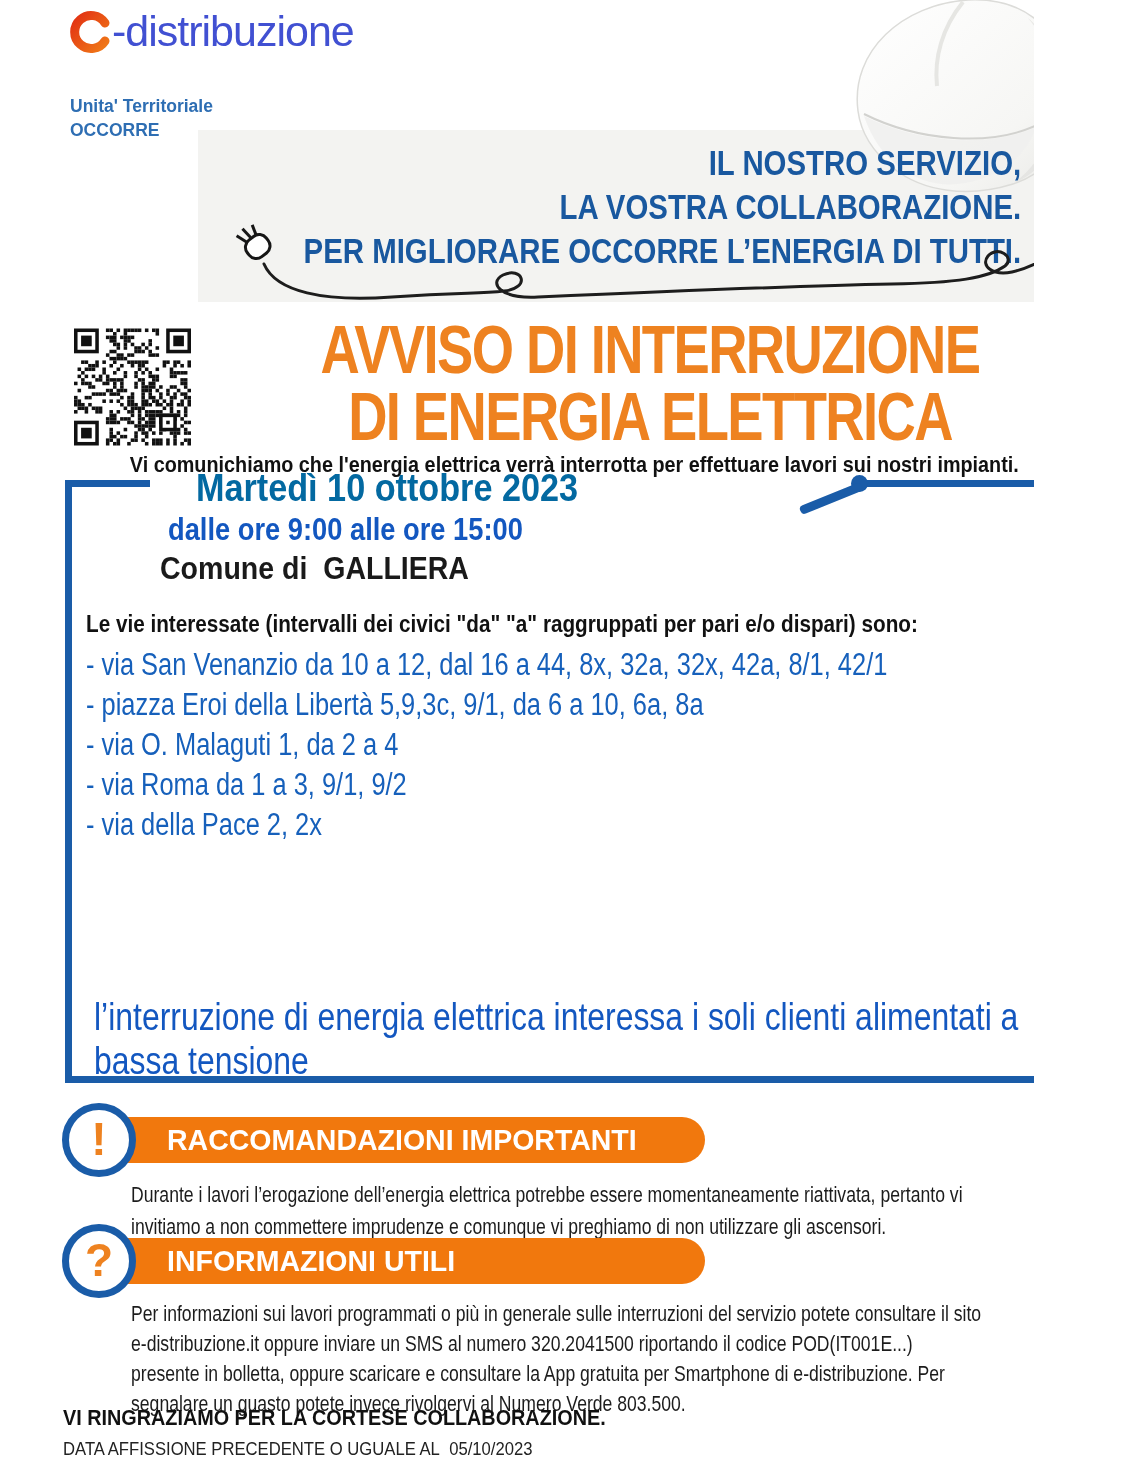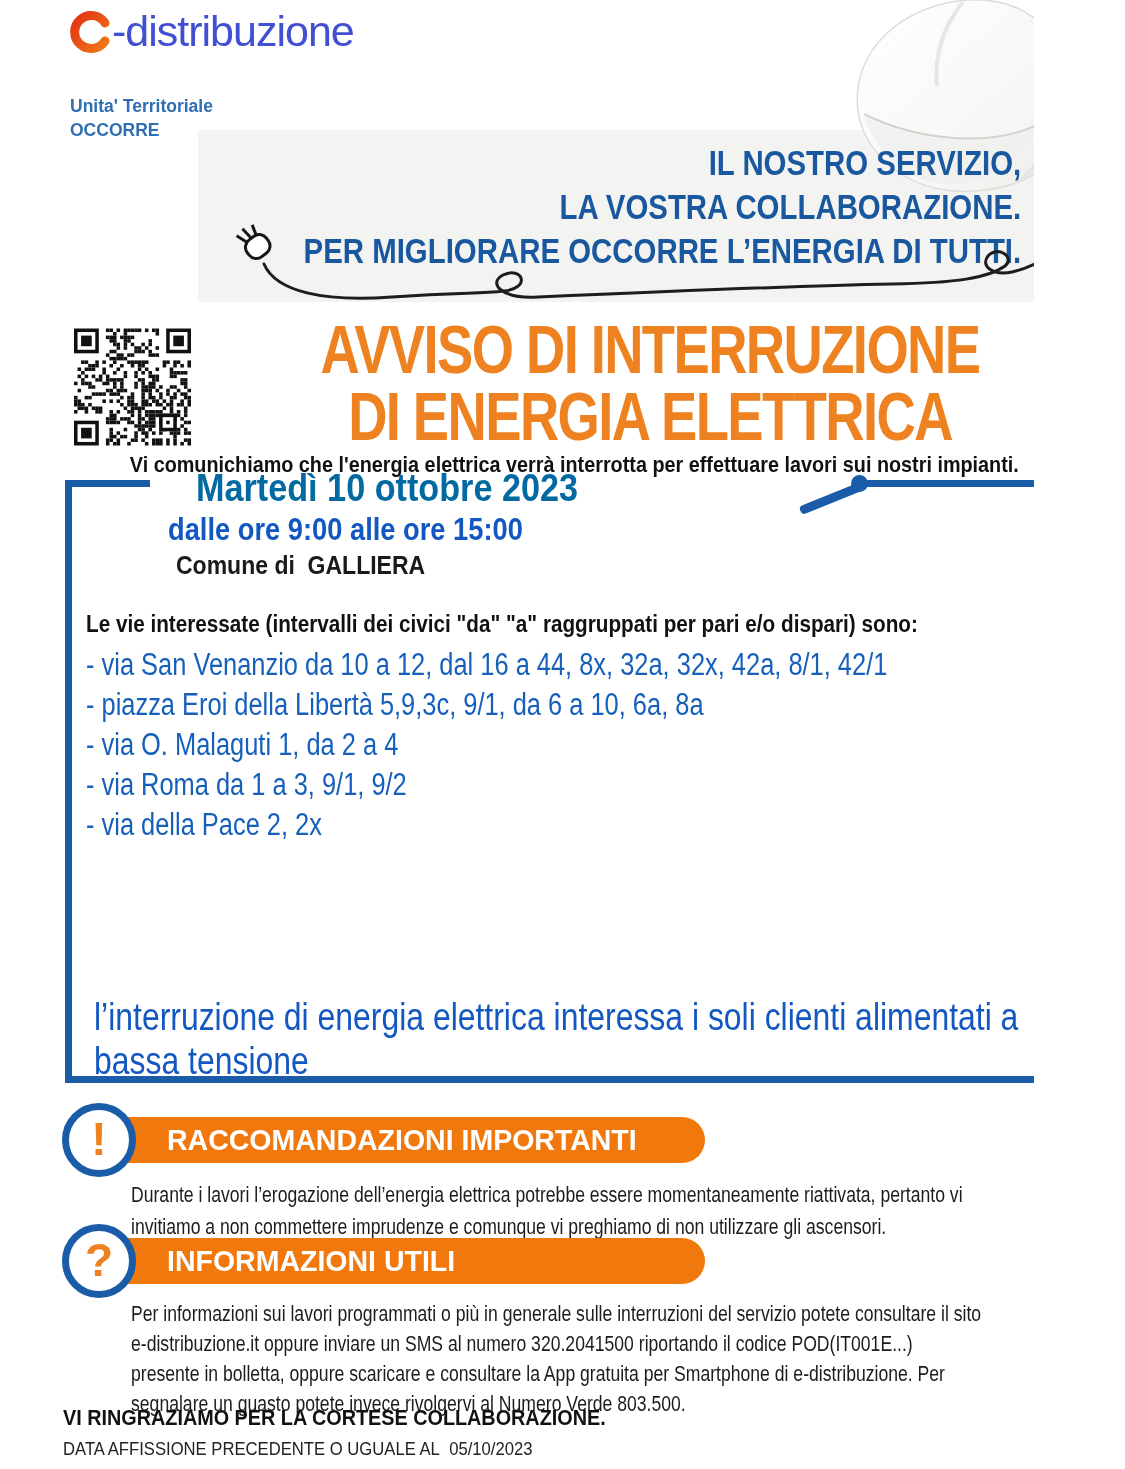--- a/index.html
+++ b/index.html
@@ -31,21 +31,21 @@
          font-weight:bold;font-size:22.5px;}
   .intro .cc{transform:scaleX(.88);}
 
   
   .bluebox{left:65px;top:487px;width:981px;height:589px;border:7px solid var(--box_blue);border-top:none;}
   .seg{position:absolute;background:var(--box_blue);}
   .dateline{left:88px;top:-20px;font-size:38px;font-weight:bold;color:#0369a1;margin-left:36px;}
   .dateline .cond{transform:scaleX(.9);}
   .timeline{left:72px;top:25px;font-size:31px;font-weight:bold;color:var(--time_blue);margin-left:24px;}
   .timeline .cond{transform:scaleX(.88);}
-  .comune{left:104px;top:64px;font-size:25px;font-weight:bold;color:#1a1a1a;}
+  .comune{left:88px;top:64px;font-size:31px;font-weight:bold;color:#1a1a1a;}
   .comune .cond{transform:scaleX(.92);}
   .vhead{left:14px;top:124px;font-size:23px;font-weight:bold;color:#111;}
   .vhead .cond{transform:scaleX(.9);}
   .streets{left:14px;top:158px;color:var(--list_blue);font-size:31px;line-height:40px;}
   .streets .cond{transform:scaleX(.82);}
   .note{left:22px;top:508px;color:var(--time_blue);font-size:38px;line-height:44px;}
   .note .cond{transform:scaleX(.84);}
 
   
   .banner{height:46px;background:var(--banner_orange);border-radius:12px 23px 23px 12px;

